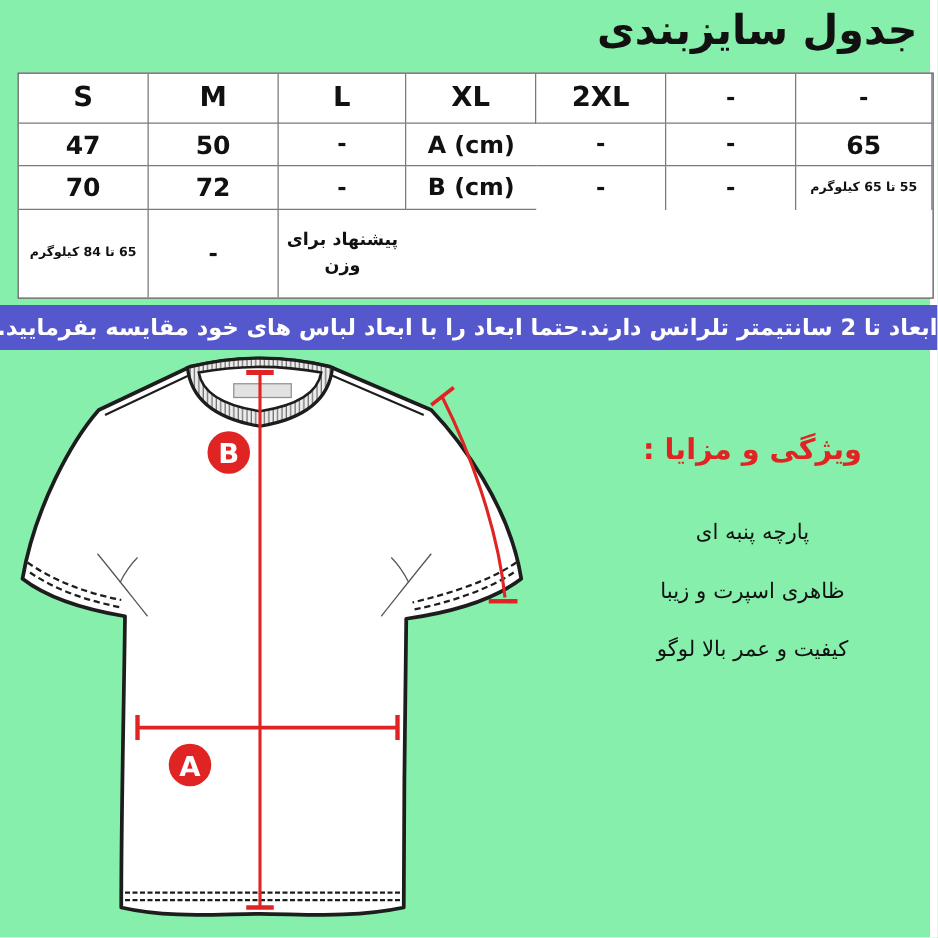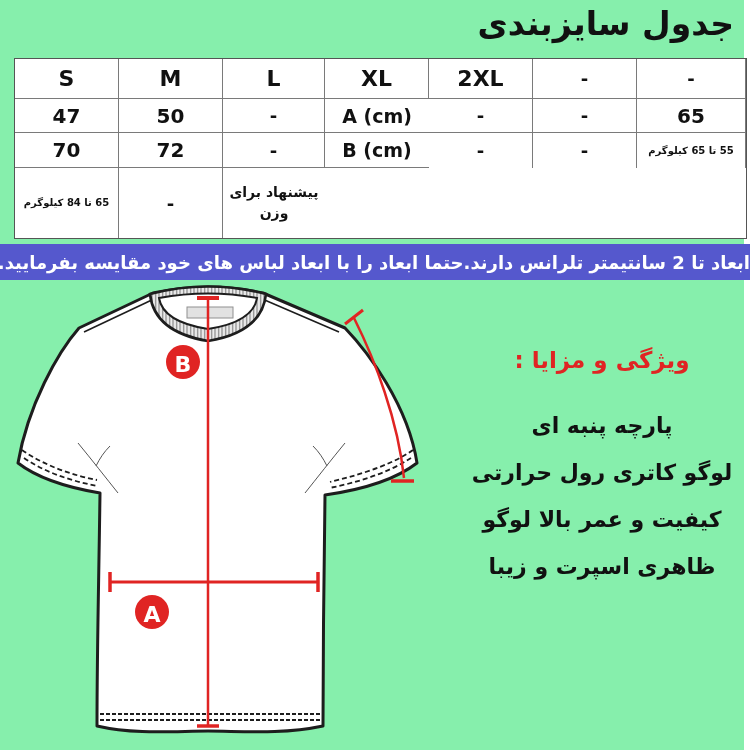--- a/index.html
+++ b/index.html
@@ -32,21 +32,21 @@
     display:flex;align-items:center;justify-content:flex-end;}
   .banner span{direction:rtl;color:#ffffff;font-weight:700;font-size:18px;white-space:nowrap;}
 
   
   .diagram{position:absolute;top:280px;left:0;width:470px;height:470px;}
 
   
   .features{position:absolute;top:347px;right:12px;width:260px;display:flex;
     flex-direction:column;align-items:center;}
   .features-title{direction:rtl;color:#e02423;font-weight:700;font-size:23px;margin-bottom:40px;}
-  .feature-item{direction:rtl;color:#111;font-weight:700;font-size:22px;line-height:26px;
+  .feature-item{direction:rtl;color:#111;font-weight:400;font-size:17px;line-height:26px;
     margin-bottom:21px;white-space:nowrap;}
 </style>
 </head>
 <body>
 
 <div class="stage">
 
   <div class="page-title">جدول سایزبندی</div>
 
   <div class="size-table">
@@ -145,18 +145,17 @@
     </g>
     <g>
       <circle cx="152" cy="332" r="17" fill="#e02423"></circle>
       <text x="152" y="334" font-family="DejaVu Sans, sans-serif" font-size="22" font-weight="bold" fill="#ffffff" text-anchor="middle" dominant-baseline="central">A</text>
     </g>
   </svg>
 
   <div class="features">
     <div class="features-title">ویژگی و مزایا :</div>
     <div class="feature-item">پارچه پنبه ای</div>
-    <div class="feature-item">لوگو کاتری رول حرارتی</div>
+    <div class="feature-item">ظاهری اسپرت و زیبا</div>
     <div class="feature-item">کیفیت و عمر بالا لوگو</div>
-    <div class="feature-item">ظاهری اسپرت و زیبا</div>
   </div>
 
 </div>
 
 </body></html>

